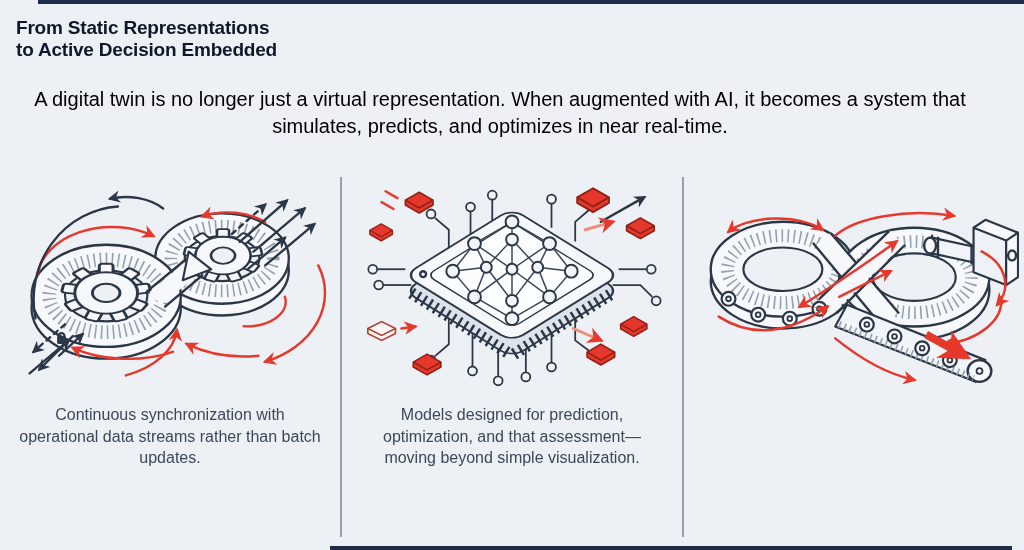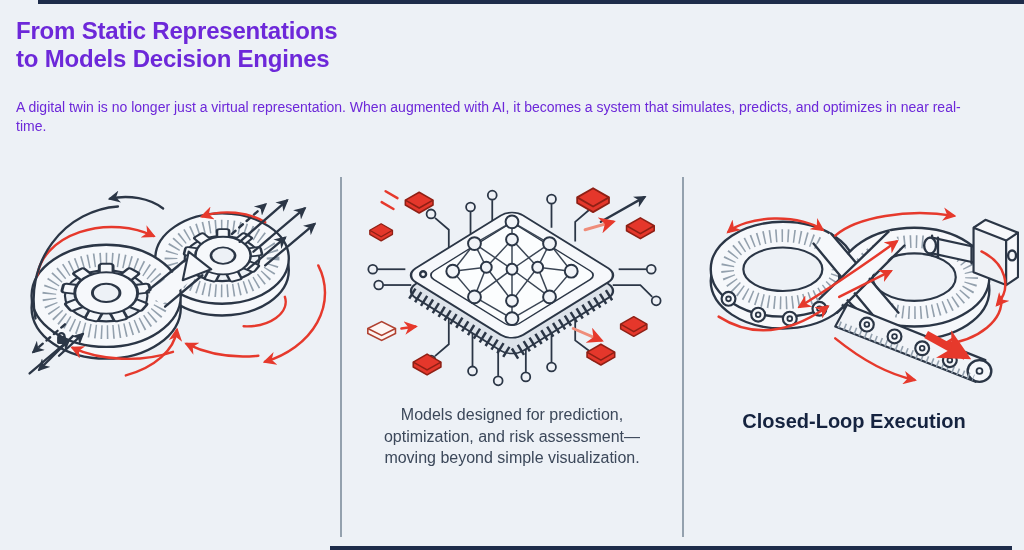--- a/index.html
+++ b/index.html
@@ -7,26 +7,26 @@
     width:1024px; height:550px; overflow:hidden; position:relative;
     background:#edf1f6;
     font-family:"Liberation Sans", sans-serif;
     color:#15233f;
   }
   .top-rule { position:absolute; top:0; left:38px; right:0; height:4px; background:#1e2c4a; }
   .bottom-rule { position:absolute; bottom:0; left:330px; width:682px; height:4px; background:#1e2c4a; }
 
   header { padding:17px 24px 0 16px; }
   h1 {
-    margin:0; font-size:24px; line-height:1.18; font-weight:bold;
-    color:#6d28d9; letter-spacing:-0.2px;
+    margin:0; font-size:19px; line-height:1.18; font-weight:bold;
+    color:#0f172a; letter-spacing:-0.2px;
   }
   .subtitle {
-    margin:24px 0 0; font-size:14px; line-height:1.36;
-    color:#6d28d9; max-width:968px;
+    margin:24px 0 0; font-size:20px; line-height:1.36;
+    color:#000000; max-width:968px;text-align:center;
   }
 
   .columns { position:absolute; top:172px; left:0; right:0; height:372px; display:flex; }
   .col { flex:1; display:flex; flex-direction:column; align-items:center; min-width:0; }
   .divider { width:2px; height:360px; margin-top:5px; background:#94a1ae; }
 
   .illus { height:228px; display:flex; align-items:center; justify-content:center; margin-top:2px; }
   .illus svg { display:block; }
 
   .col-title { margin:8px 0 6px; font-size:20px; font-weight:bold; color:#15233f; text-align:center; }
@@ -48,21 +48,21 @@
   .trace  { stroke:#2b3646; stroke-width:1.8; fill:none; }
   .tpad   { fill:#eef1f6; stroke:#2b3646; stroke-width:1.8; }
 </style>
 </head>
 <body>
 
 <div class="top-rule"></div>
 
 <header>
   <h1><span>From Static Representations</span><br>
-  <span>to Models Decision Engines</span></h1>
+  <span>to Active Decision Embedded</span></h1>
   <p class="subtitle">A digital twin is no longer just a virtual representation. When augmented with AI, it becomes a system that simulates, predicts, and optimizes in near real-time.</p>
 </header>
 
 <div class="columns">
 
   <section class="col">
     <div class="illus">
       <svg width="324" height="222" viewBox="0 0 330 222">
         <defs>
           <marker id="r1" viewBox="0 0 10 10" refX="8" refY="5" markerWidth="5.5" markerHeight="5.5" orient="auto-start-reverse">
@@ -139,20 +139,21 @@
           <path d="M52,180 L76,158" class="ink" marker-end="url(#d1)"></path>
           <path d="M66,160 L32,194" class="ink" marker-end="url(#d1)"></path>
           <path d="M58,148 L26,176" class="ink" stroke-dasharray="5 5" marker-end="url(#d1)"></path>
           <g>
             <rect x="50" y="160" width="9" height="8" rx="1.5" fill="#2b3646"></rect>
             <path d="M51.5,160 a3,3 0 0 1 6,0" class="ink" stroke-width="1.8"></path>
           </g>
         </g>
       </svg>
     </div>
+    <p class="col-desc">Continuous synchronization with operational data streams rather than batch updates.</p>
   </section>
 
   <div class="divider"></div>
 
   <section class="col">
     <div class="illus">
       <svg width="316" height="222" viewBox="0 0 320 222">
         <defs>
           <marker id="r2" viewBox="0 0 10 10" refX="8" refY="5" markerWidth="5.5" markerHeight="5.5" orient="auto-start-reverse">
             <path d="M0,0 L10,5 L0,10 L3,5 Z" fill="#e6392c"></path>
@@ -266,21 +267,21 @@
           <use href="#env2" transform="translate(236,168)"></use>
           <use href="#env2" transform="translate(60,178)"></use>
           <g>
             <path d="M14,152 L28,145 L42,152 L42,157 L28,164 L14,157 Z" fill="#fdf5f3" stroke="#b0402f" stroke-width="1.6"></path>
             <path d="M14,152 L28,159 L42,152" fill="none" stroke="#b0402f" stroke-width="1.6"></path>
             <path d="M48,152 L62,150" class="red" stroke-width="2" marker-end="url(#r2)"></path>
           </g>
         </g>
       </svg>
     </div>
-    <p class="col-desc">Models designed for prediction, optimization, and risk assessment—moving beyond simple visualization.</p>
+    <p class="col-desc">Models designed for prediction, optimization, and that assessment—moving beyond simple visualization.</p>
   </section>
 
   <div class="divider"></div>
 
   <section class="col">
     <div class="illus">
       <svg width="330" height="222" viewBox="0 0 334 222">
         <defs>
           <marker id="r3" viewBox="0 0 10 10" refX="8" refY="5" markerWidth="5.5" markerHeight="5.5" orient="auto-start-reverse">
             <path d="M0,0 L10,5 L0,10 L3,5 Z" fill="#e6392c"></path>
@@ -348,18 +349,17 @@
           <path d="M112,130 Q160,100 210,64" class="red" marker-end="url(#r3)" marker-start="url(#r3)"></path>
           <path d="M152,120 L204,94" class="red" stroke-width="2.2" marker-end="url(#r3)"></path>
           <path d="M296,74 A55,40 0 0 1 312,128" class="red" marker-end="url(#r3)"></path>
           <path d="M316,120 A70,45 0 0 1 258,168" class="red" marker-end="url(#r3)"></path>
           <path d="M30,140 Q80,172 140,130" class="red" marker-end="url(#r3)"></path>
           <path d="M148,162 Q190,196 228,204" class="red" marker-end="url(#r3)"></path>
           <path d="M240,158 L280,180" stroke="#e6392c" stroke-width="8" fill="none" stroke-linecap="butt" marker-end="url(#r3b)"></path>
         </g>
       </svg>
     </div>
-    <h2 class="col-title">Closed-Loop Execution</h2>
   </section>
 
 </div>
 
 <div class="bottom-rule"></div>
 
 </body></html>

